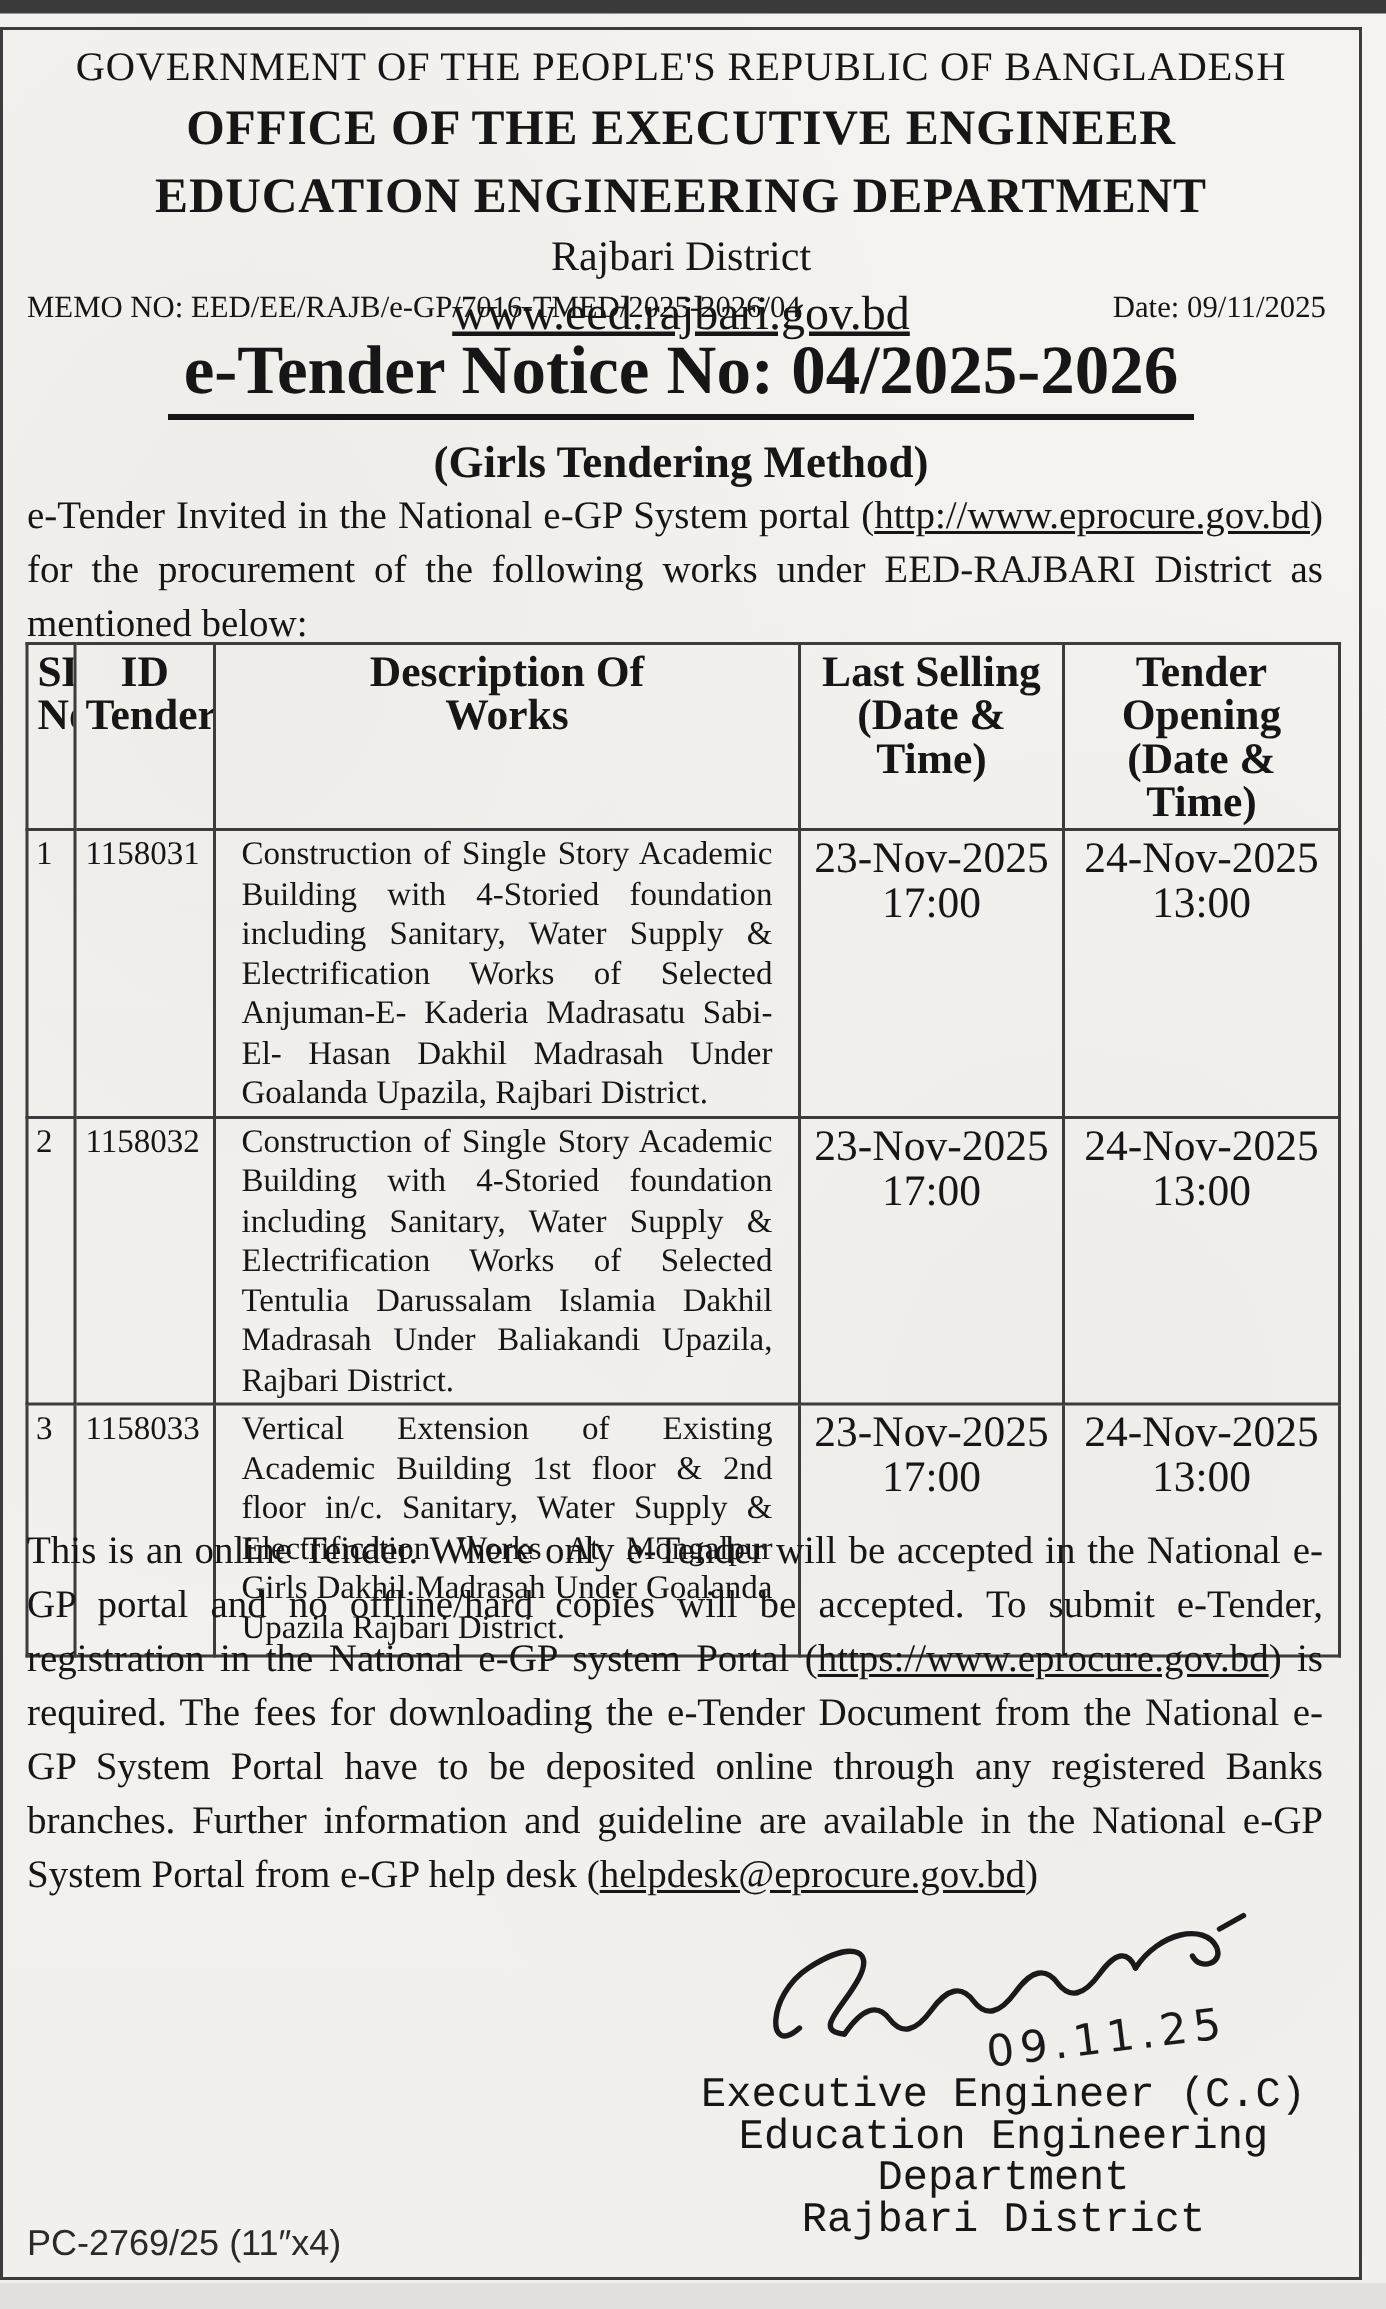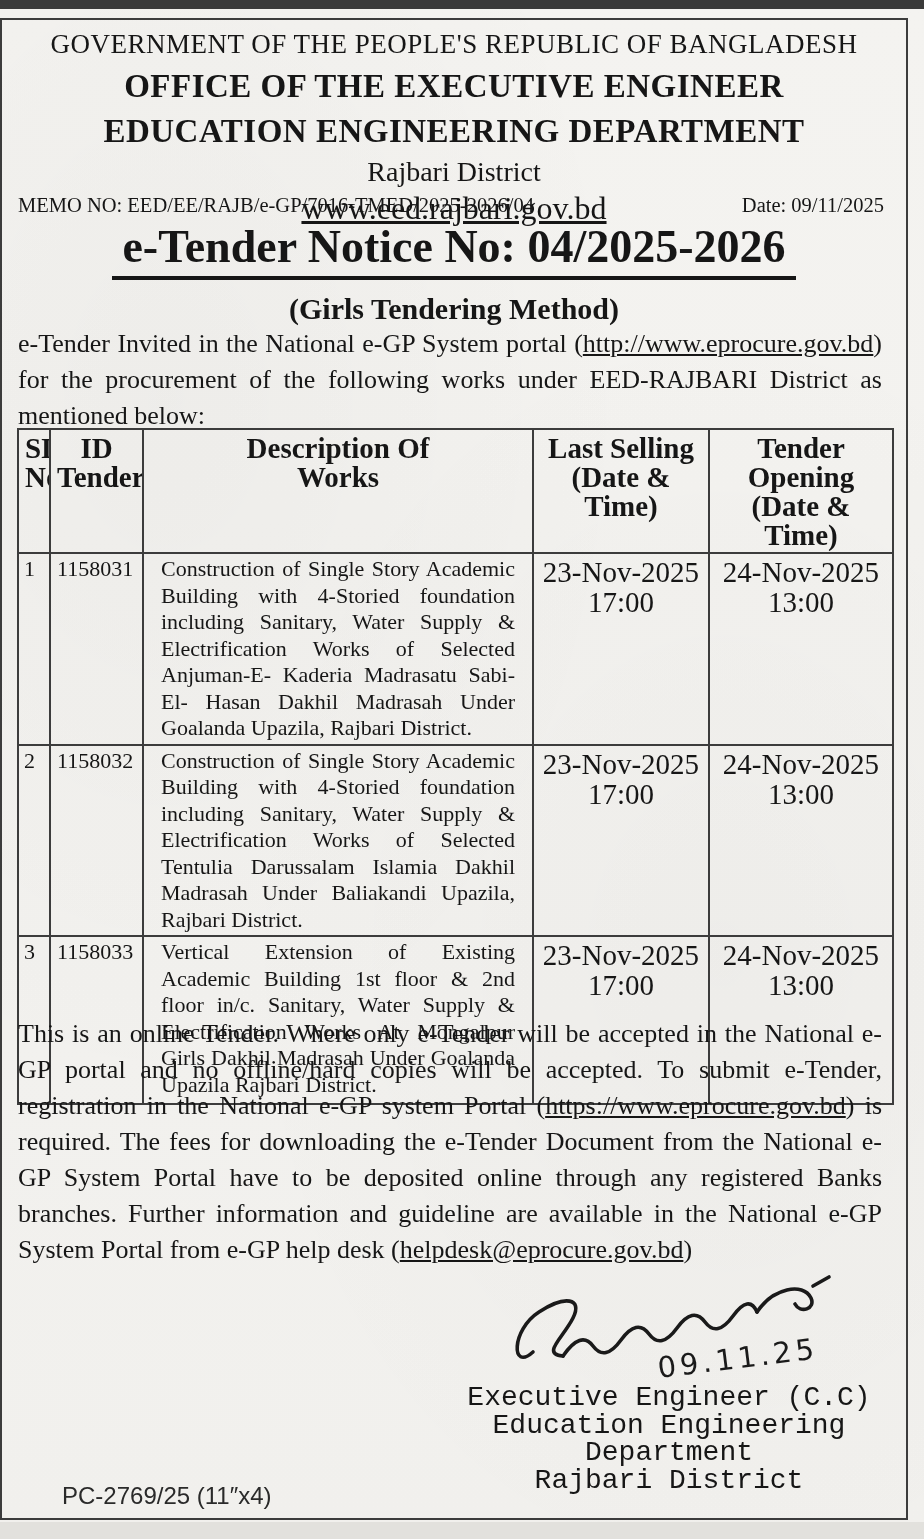--- a/index.html
+++ b/index.html
@@ -103,21 +103,21 @@
     position: absolute; top: 1252px; left: 452px; width: 430px;
     text-align: center;
   }
   .sig-svg { display: block; margin: 0 auto; }
   .sig-name { font-size: 27px; font-weight: bold; line-height: 31px; margin-top: 2px; }
   .sig-line { font-size: 28px; line-height: 27.5px; font-family: Liberation Mono, monospace; }
   
   .pc-code {
     position: absolute; top: 1462px; left: 16px;
     font-family: "Liberation Sans", sans-serif;
-    font-size: 24px; color: #2a2a2a; margin-left: 44px;
+    font-size: 24px; color: #2a2a2a;
   }
 </style>
 </head>
 <body>
 
 <div class="scan">
   <div class="top-band"></div>
   <div class="bottom-strip"></div>
 
   <div class="page">

